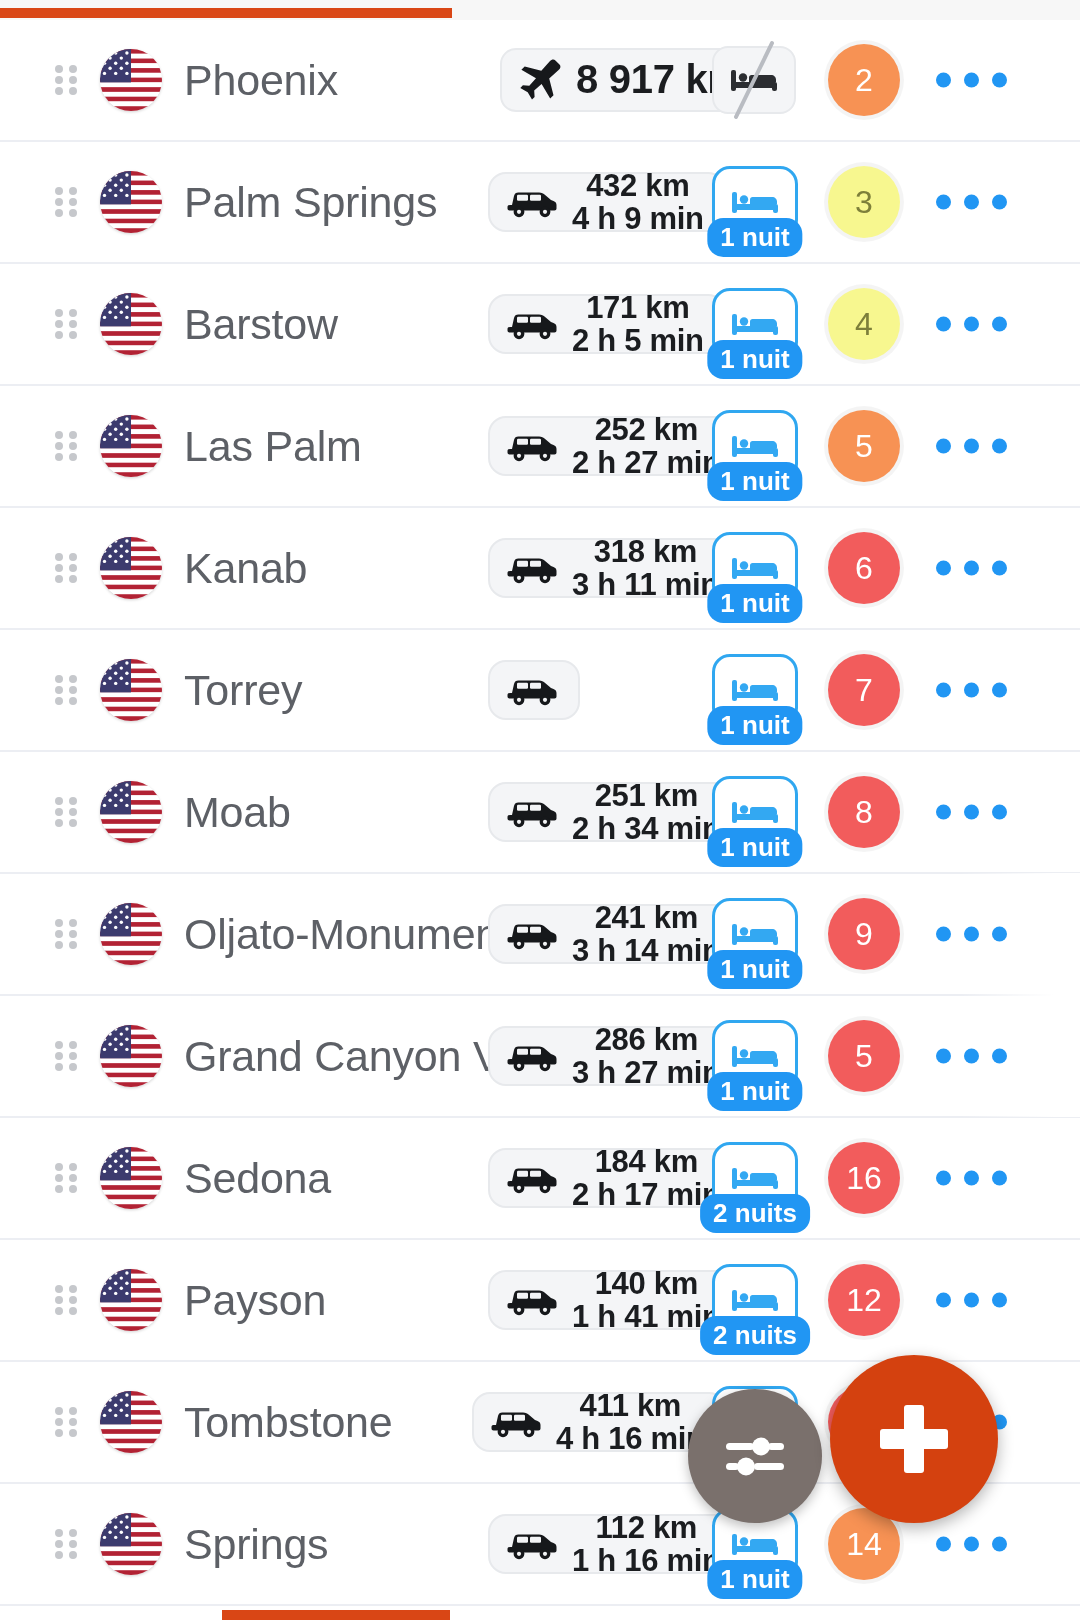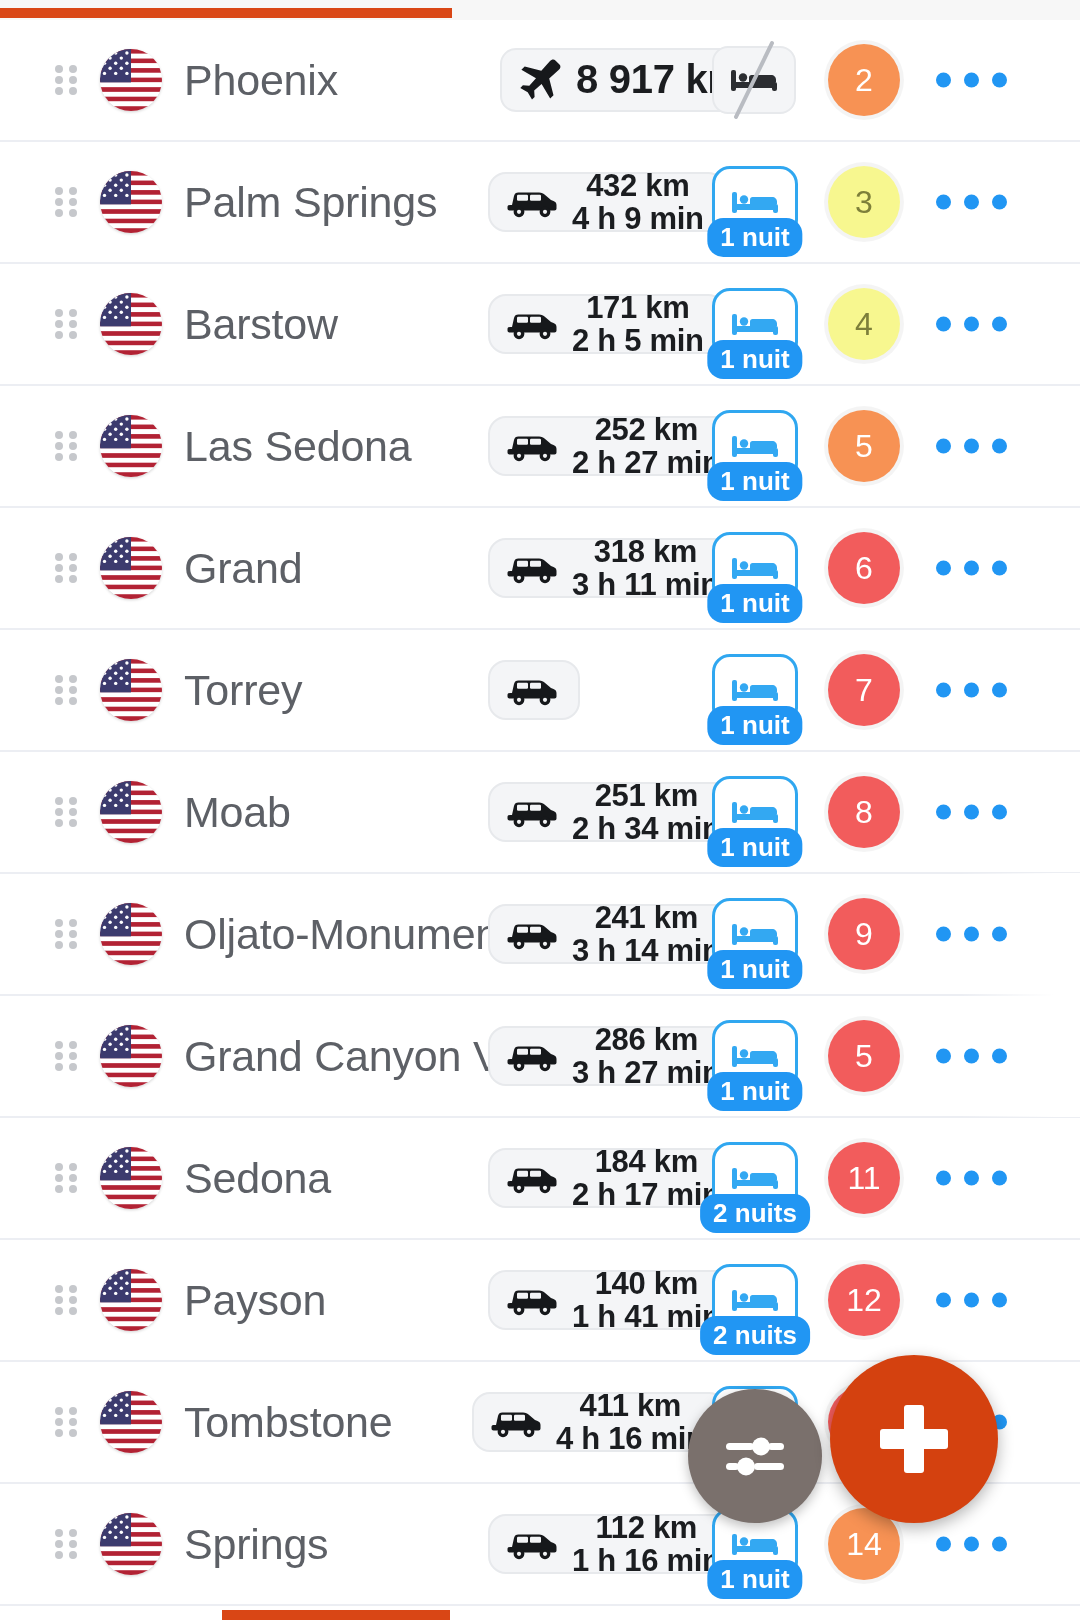--- a/index.html
+++ b/index.html
@@ -542,21 +542,21 @@
               <circle cx="15.7" cy="14.2" r="1.7" fill="#fff"></circle>
               <circle cx="26.9" cy="14.2" r="1.7" fill="#fff"></circle>
               <circle cx="10.1" cy="19.299999999999997" r="1.7" fill="#fff"></circle>
               <circle cx="21.299999999999997" cy="19.299999999999997" r="1.7" fill="#fff"></circle>
               <circle cx="4.5" cy="24.4" r="1.7" fill="#fff"></circle>
               <circle cx="15.7" cy="24.4" r="1.7" fill="#fff"></circle>
               <circle cx="26.9" cy="24.4" r="1.7" fill="#fff"></circle>
             </svg>
           </div>
           <div class="city-wrap">
-            <span class="city">Las Sedona</span>
+            <span class="city">Las Palm</span>
           </div>
         </div>
         <div class="transport" style="left:488px">
           <span class="t-icon">
             <svg width="52" height="34" viewBox="0 0 52 34">
               <path d="M6 20 L8 11 C8.6 8.6 10 7.5 12.4 7.5 L33 7.5 C35.6 7.5 37.4 8.4 39.4 10.2 L45 15 L47.5 16 C49.6 16.7 50.5 18 50.5 20 L50.5 23.5 C50.5 24.8 49.7 25.5 48.4 25.5 L3.6 25.5 C2.3 25.5 1.5 24.8 1.5 23.5 L1.5 22 C1.5 20.6 2.4 20 4 20 Z" fill="#16181b"></path>
               <rect x="11" y="9.8" width="11" height="6" rx="1.2" fill="#f2f3f5"></rect>
               <rect x="24" y="9.8" width="11" height="6" rx="1.2" fill="#f2f3f5"></rect>
               <circle cx="13" cy="26.8" r="5.4" fill="#16181b"></circle>
               <circle cx="13" cy="26.8" r="2.1" fill="#f2f3f5"></circle>
@@ -622,21 +622,21 @@
               <circle cx="15.7" cy="14.2" r="1.7" fill="#fff"></circle>
               <circle cx="26.9" cy="14.2" r="1.7" fill="#fff"></circle>
               <circle cx="10.1" cy="19.299999999999997" r="1.7" fill="#fff"></circle>
               <circle cx="21.299999999999997" cy="19.299999999999997" r="1.7" fill="#fff"></circle>
               <circle cx="4.5" cy="24.4" r="1.7" fill="#fff"></circle>
               <circle cx="15.7" cy="24.4" r="1.7" fill="#fff"></circle>
               <circle cx="26.9" cy="24.4" r="1.7" fill="#fff"></circle>
             </svg>
           </div>
           <div class="city-wrap">
-            <span class="city">Grand</span>
+            <span class="city">Kanab</span>
           </div>
         </div>
         <div class="transport" style="left:488px">
           <span class="t-icon">
             <svg width="52" height="34" viewBox="0 0 52 34">
               <path d="M6 20 L8 11 C8.6 8.6 10 7.5 12.4 7.5 L33 7.5 C35.6 7.5 37.4 8.4 39.4 10.2 L45 15 L47.5 16 C49.6 16.7 50.5 18 50.5 20 L50.5 23.5 C50.5 24.8 49.7 25.5 48.4 25.5 L3.6 25.5 C2.3 25.5 1.5 24.8 1.5 23.5 L1.5 22 C1.5 20.6 2.4 20 4 20 Z" fill="#16181b"></path>
               <rect x="11" y="9.8" width="11" height="6" rx="1.2" fill="#f2f3f5"></rect>
               <rect x="24" y="9.8" width="11" height="6" rx="1.2" fill="#f2f3f5"></rect>
               <circle cx="13" cy="26.8" r="5.4" fill="#16181b"></circle>
               <circle cx="13" cy="26.8" r="2.1" fill="#f2f3f5"></circle>
@@ -1051,21 +1051,21 @@
               <rect x="1" y="6" width="5" height="21" rx="2" fill="#33a8f2"></rect>
               <rect x="1" y="18" width="46" height="6" rx="2" fill="#33a8f2"></rect>
               <rect x="42" y="20" width="5" height="7" rx="2" fill="#33a8f2"></rect>
               <path d="M19 18 L19 13.5 C19 12 20 11 21.5 11 L41 11 C44 11 46 13 46 16 L46 18 Z" fill="#33a8f2"></path>
               <circle cx="13" cy="13.5" r="4.2" fill="#33a8f2"></circle>
             </svg>
           </div>
           <div class="nights">2 nuits</div>
         </div>
         <div class="badge" style="background:#f25c5c">
-          <span>11</span>
+          <span>16</span>
         </div>
         <div class="menu">
           <i></i>
           <i></i>
           <i></i>
         </div>
       </div>
       <div class="row">
         <div class="row-inner">
           <div class="drag-handle">

